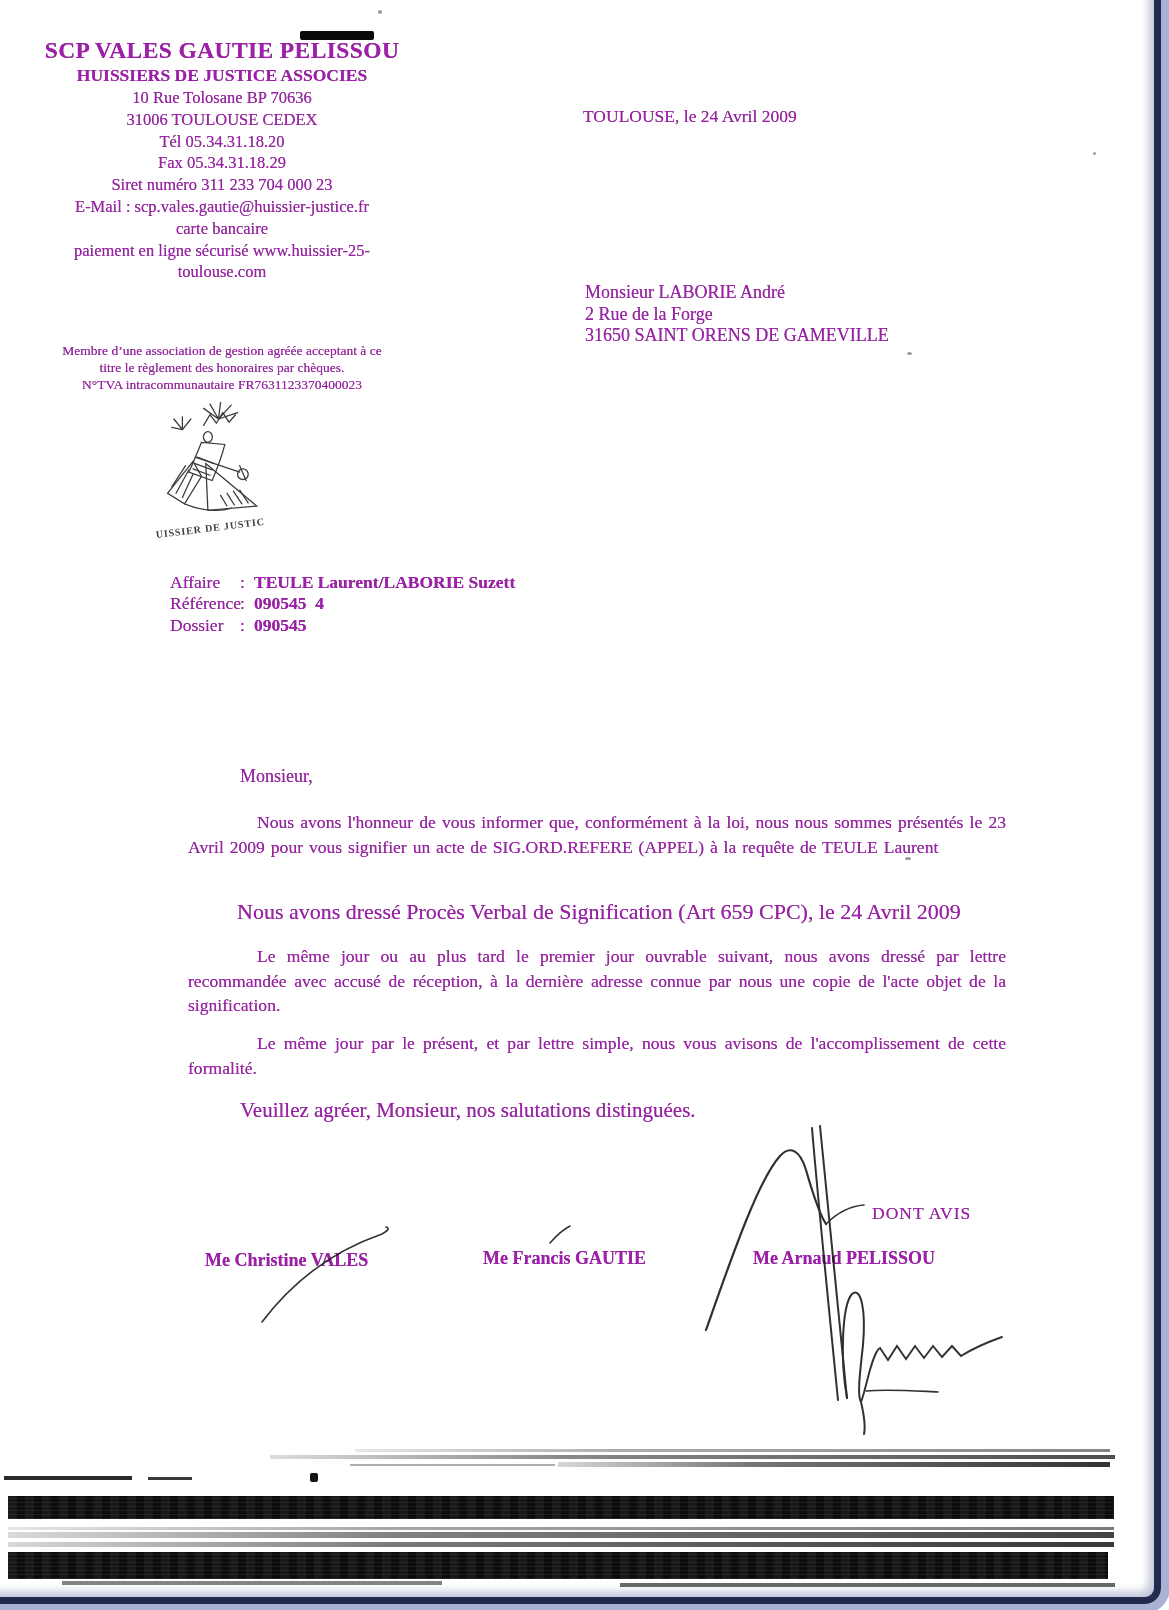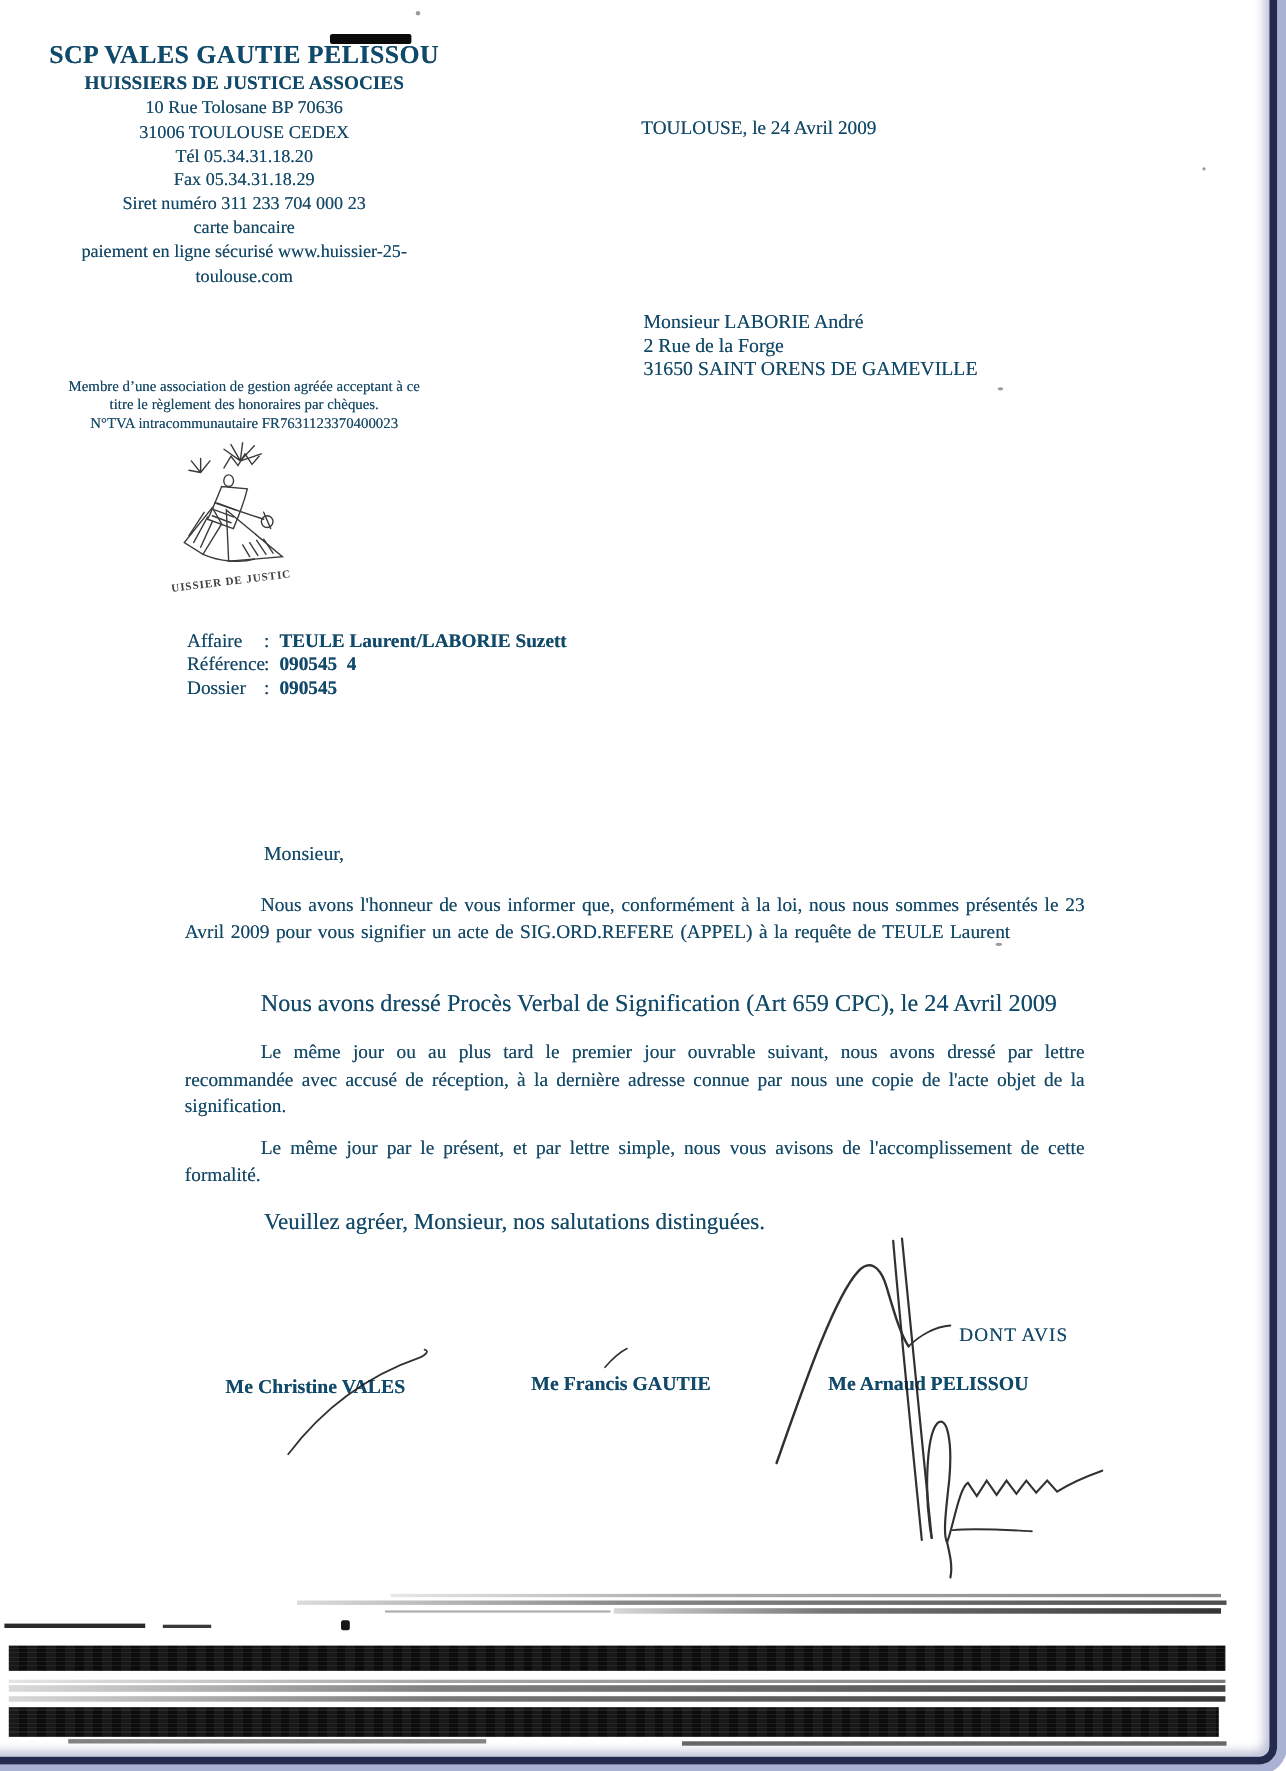--- a/index.html
+++ b/index.html
@@ -3,21 +3,21 @@
 <meta charset="utf-8">
 <style>
   html,body{margin:0;padding:0;}
   body{
     width:1169px;height:1610px;position:relative;overflow:hidden;
     background:#ffffff;
     font-family:"Liberation Serif","DejaVu Serif",serif;
     color:#141414;
   }
   .abs{position:absolute;}
-  .ink{color:#0c4a6e;text-shadow:0 0 .4px rgba(10,10,10,.55);}
+  .ink{color:#a21caf;text-shadow:0 0 .4px rgba(10,10,10,.55);}
   .pre{white-space:pre-wrap;}
 
   
   .lh-block{left:22px;top:36px;width:400px;text-align:center;}
   .lh-title{font-size:23.5px;font-weight:bold;line-height:28px;letter-spacing:.4px;}
   .lh-sub{font-size:17.5px;font-weight:bold;line-height:23px;}
   .lh-line{font-size:16.5px;line-height:21.8px;}
   .lh-overline{left:300px;top:31px;width:74px;height:9px;background:#0a0a0a;border-radius:2px;}
   .lh-small{left:22px;top:342px;width:400px;text-align:center;font-size:13.5px;line-height:17px;}
 
@@ -26,21 +26,21 @@
   .recipient{left:585px;top:282px;font-size:18px;font-weight:normal;line-height:21.5px;}
 
   
   .refblock{left:170px;top:572px;font-size:17.5px;line-height:21.3px;}
   .refblock .lbl{display:inline-block;width:70px;}
   .refblock .colon{display:inline-block;width:14px;}
   .refblock .val{font-weight:bold;text-align:center;}
 
   
   .salutation{left:240px;top:766px;font-size:18px;}
-  .para{width:818px;font-size:17.6px;line-height:24.5px;text-align:justify;text-indent:69px;word-spacing:1.5px;}
+  .para{width:818px;font-size:17.6px;line-height:24.5px;text-align:justify;text-indent:69px;word-spacing:1.5px;margin-left:20px;}
   .p1{left:168px;top:810px;}
   .p2{left:237px;top:899px;font-size:22px;}
   .p3{left:168px;top:944px;}
   .p4{left:168px;top:1031px;}
   .closing{left:240px;top:1098px;font-size:21px;}
 
   
   .dont-avis{left:872px;top:1203px;font-size:17.5px;letter-spacing:1px;}
   .sig-name{font-size:18px;font-weight:bold;}
   .sig-vales{left:205px;top:1250px;}
@@ -82,20 +82,21 @@
 
 <div class="abs lh-overline"></div>
 <div class="abs lh-block ink">
   <div class="lh-title">SCP VALES GAUTIE PELISSOU</div>
   <div class="lh-sub">HUISSIERS DE JUSTICE ASSOCIES</div>
   <div class="lh-line">10 Rue Tolosane BP 70636</div>
   <div class="lh-line">31006 TOULOUSE CEDEX</div>
   <div class="lh-line">Tél 05.34.31.18.20</div>
   <div class="lh-line">Fax 05.34.31.18.29</div>
   <div class="lh-line">Siret numéro 311 233 704 000 23</div>
+  <div class="lh-line">E-Mail : scp.vales.gautie@huissier-justice.fr</div>
   <div class="lh-line">carte bancaire</div>
   <div class="lh-line">paiement en ligne sécurisé www.huissier-25-</div>
   <div class="lh-line">toulouse.com</div>
 </div>
 <div class="abs lh-small ink">
   <div>Membre d’une association de gestion agréée acceptant à ce</div>
   <div>titre le règlement des honoraires par chèques.</div>
   <div>N°TVA intracommunautaire FR7631123370400023</div>
 </div>
 

